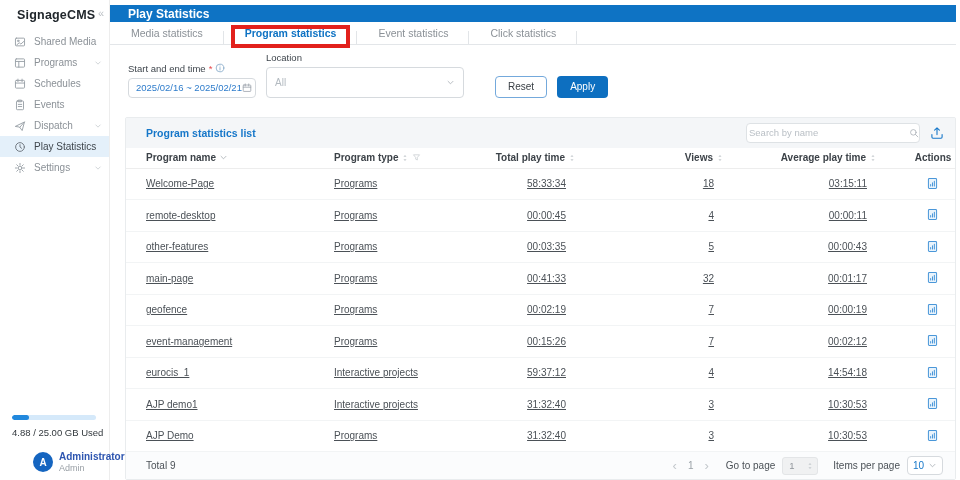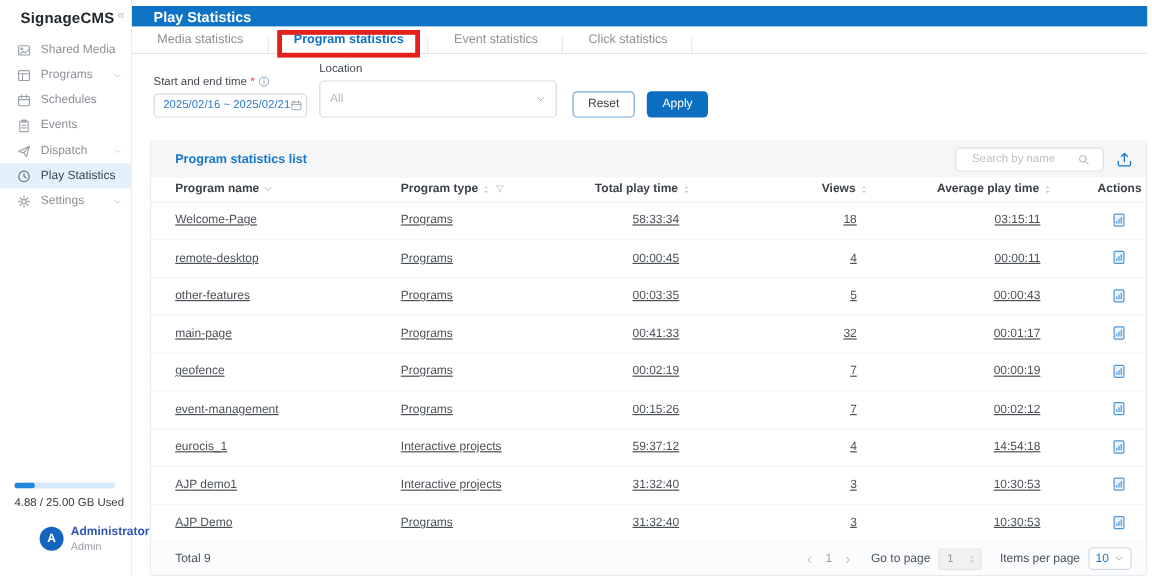--- a/index.html
+++ b/index.html
@@ -10,21 +10,21 @@
   .sidebar { width:110px; min-width:110px; border-right:1px solid #ededed; display:flex; flex-direction:column; background:#fff; }
   .brand-row { display:flex; align-items:flex-start; justify-content:space-between; padding:8px 5px 9px 17px; }
   .brand { font-size:12.5px; font-weight:bold; color:#21272c; letter-spacing:.2px; }
   .collapse { color:#b9bec3; font-size:11px; line-height:1; cursor:pointer; }
   .nav-item { display:flex; align-items:center; height:21px; padding:0 7px 0 14px; color:#8b9197; font-size:10px; cursor:pointer; }
   .nav-item .ic { color:#9aa1a8; }
   .nav-item .nav-label { margin-left:8px; flex:1; white-space:nowrap; }
   .nav-item .caret { color:#b7bdc2; }
   .nav-item.active { background:#e4f0fa; color:#3f464d; }
   .nav-item.active .ic { color:#6d757d; }
-  .side-bottom { margin-top:auto; padding-bottom:20px; }
+  .side-bottom { margin-top:auto; padding-bottom:7px; }
   .storage { padding:0 12px; }
   .bar { width:84px; height:5px; border-radius:3px; background:#d5e9fa; overflow:hidden; }
   .fill { height:100%; background:#2188dd; border-radius:3px; }
   .storage-text { margin-top:7px; font-size:9.5px; color:#32383d; white-space:nowrap; }
   .user { display:flex; align-items:center; margin-top:13px; padding-left:33px; cursor:pointer; }
   .avatar { width:20px; height:20px; border-radius:50%; background:#1565c0; color:#fff; font-size:10px; font-weight:bold; display:flex; align-items:center; justify-content:center; flex:none; }
   .uinfo { display:flex; flex-direction:column; margin-left:6px; }
   .uname { font-size:10px; font-weight:bold; color:#2d55b0; white-space:nowrap; }
   .urole { font-size:9px; color:#9aa0a6; margin-top:1px; }
 
@@ -40,29 +40,29 @@
 
   .filters { display:flex; align-items:flex-end; gap:10px; padding:7px 0 11px 18px; }
   .flabel { display:flex; align-items:center; gap:3px; font-size:9.5px; color:#3f464d; font-weight:normal; margin-bottom:4px; }
   .req { color:#e5484d; }
   .flabel .ic { color:#7ea4c6; }
   .date-input { width:128px; height:20px; border:1px solid #d6dade; border-radius:4px; display:flex; align-items:center; justify-content:space-between; padding:0 7px; background:#fff; cursor:pointer; }
   .date-text { font-size:9.5px; color:#2e7ccb; white-space:nowrap; }
   .date-input .ic, .select .ic { color:#9aa1a9; }
   .select { width:198px; height:31px; border:1px solid #d6dade; border-radius:4px; display:flex; align-items:center; justify-content:space-between; padding:0 8px; background:#fff; cursor:pointer; }
   .sel-text { font-size:10px; color:#b3bac0; }
-  .btn-reset { height:22px; padding:0 12px; border:1px solid #74a9dc; background:#fff; color:#394threept; color:#3a4046; font-size:10px; border-radius:4px; margin-left:3px; cursor:pointer; font-family:inherit; }
+  .btn-reset { height:22px; padding:0 12px; border:1px solid #74a9dc; background:#fff; color:#394threept; color:#3a4046; font-size:10px; border-radius:4px; margin-left:21px; cursor:pointer; font-family:inherit; }
   .btn-apply { height:22px; padding:0 13px; border:none; background:#0d6fc0; color:#fff; font-size:10px; border-radius:4px; cursor:pointer; font-family:inherit; }
 
   .content { padding:8px 0 0 15px; flex:1; display:flex; flex-direction:column;justify-content:flex-end; }
   .card { border:1px solid #e9ecee; border-radius:2px; background:#fff; display:flex; flex-direction:column; }
   .card-head { height:30px; background:#f4f6f8; display:flex; align-items:center; justify-content:space-between; padding:0 11px 0 20px; }
   .card-title { font-size:10.5px; font-weight:bold; color:#1677c9; }
   .head-right { display:flex; align-items:center; gap:10px; }
-  .search { width:124px; height:20px; background:#fff; border:1px solid #dee2e5; border-radius:4px; display:flex; align-items:center; padding:0 11px; }
+  .search { width:174px; height:20px; background:#fff; border:1px solid #dee2e5; border-radius:4px; display:flex; align-items:center; padding:0 0; }
   .search-input { border:none; outline:none; flex:1; min-width:0; font-size:9.5px; color:#333; background:transparent; font-family:inherit; }
   .search-input::placeholder { color:#b9bfc5; }
   .search .ic { color:#a7aeb4; }
   .export { color:#1677c9; cursor:pointer; }
 
   .grid-cols { display:grid; grid-template-columns:160px 145px 95px 120px 125px 1fr; align-items:center;gap:28px; }
   .thead { height:21px; border-bottom:1px solid #ededed; font-size:10px; font-weight:bold; color:#3c4248; }
   .th { display:flex; align-items:center; gap:3px; white-space:nowrap; cursor:pointer; }
   .th.al { padding-left:20px; }
   .th.ar { justify-content:flex-end; padding-right:6px; }

